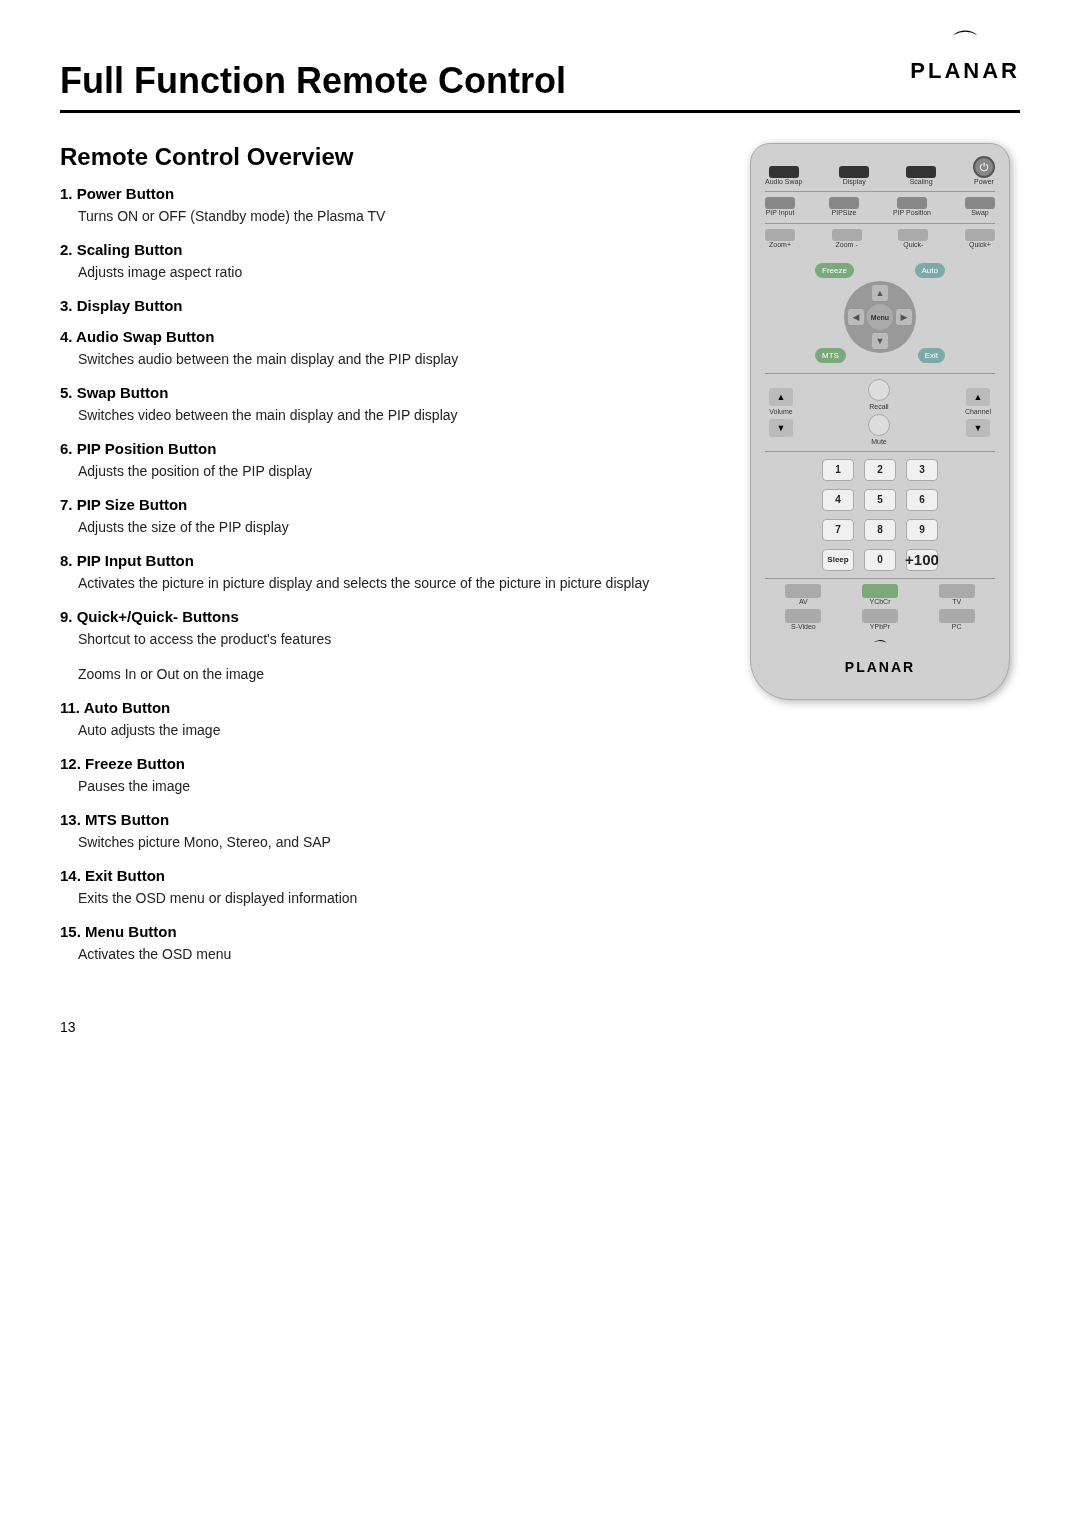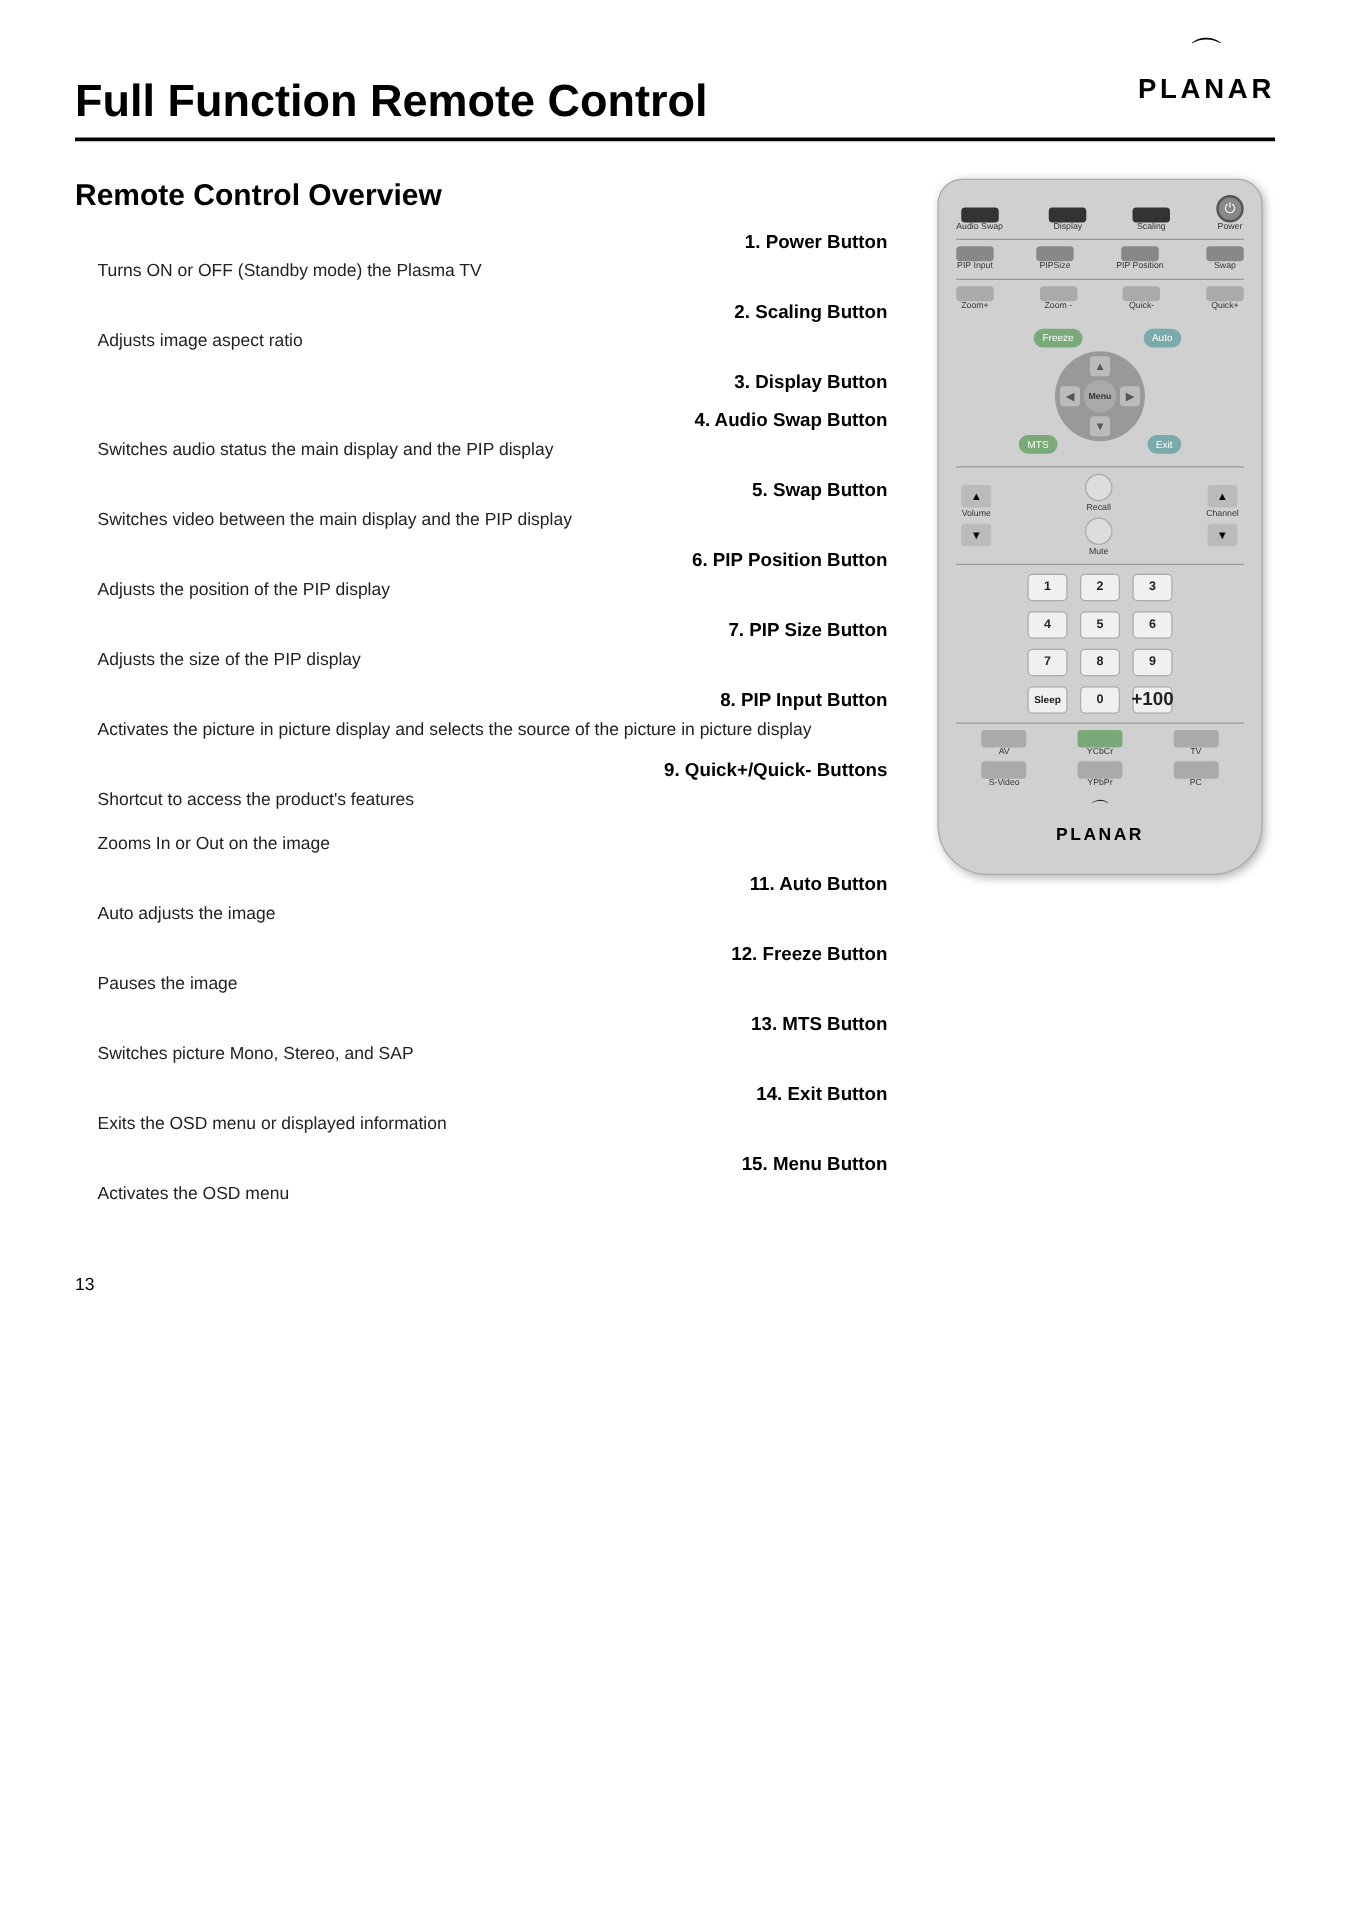--- a/index.html
+++ b/index.html
@@ -68,21 +68,20 @@
     }
 
     .item {
       margin-bottom: 14px;
     }
 
     .item-heading {
       font-size: 15px;
       font-weight: bold;
       margin-bottom: 4px;
-      text-align: right;
     }
 
     .item-desc {
       font-size: 14px;
       color: #222;
       margin-left: 18px;
       line-height: 1.5;
     }
 
     
@@ -207,21 +206,21 @@
         <div class="item-heading">2. Scaling Button</div>
         <div class="item-desc">Adjusts image aspect ratio</div>
       </div>
 
       <div class="item">
         <div class="item-heading">3. Display Button</div>
       </div>
 
       <div class="item">
         <div class="item-heading">4. Audio Swap Button</div>
-        <div class="item-desc">Switches audio status the main display and the PIP display</div>
+        <div class="item-desc">Switches audio between the main display and the PIP display</div>
       </div>
 
       <div class="item">
         <div class="item-heading">5. Swap Button</div>
         <div class="item-desc">Switches video between the main display and the PIP display</div>
       </div>
 
       <div class="item">
         <div class="item-heading">6. PIP Position Button</div>
         <div class="item-desc">Adjusts the position of the PIP display</div>
@@ -334,21 +333,21 @@
             </div>
             <div class="input-row-label">
               <div style="background:#aaa;border-radius:3px;width:30px;height:12px;"></div>
               <div class="remote-label">Quick+</div>
             </div>
           </div>
 
           <div class="nav-wrapper">
             <div style="position:relative; width:130px; height:100px;">
 
-              <div style="position:absolute;top:0;left:12px;background:#7aaa7a;color:#fff;border-radius:12px;font-size:8px;padding:3px 7px;">Freeze</div>
+              <div style="position:absolute;top:0;left:0;background:#7aaa7a;color:#fff;border-radius:12px;font-size:8px;padding:3px 7px;">Freeze</div>
 
               <div style="position:absolute;top:0;right:0;background:#7aaaaa;color:#fff;border-radius:12px;font-size:8px;padding:3px 7px;">Auto</div>
 
               <div style="position:absolute;top:18px;left:50%;transform:translateX(-50%);width:72px;height:72px;">
 
                 <div style="position:relative;width:72px;height:72px;border-radius:50%;background:#999;">
 
                   <div style="position:absolute;top:4px;left:50%;transform:translateX(-50%);width:16px;height:16px;background:#bbb;border-radius:3px;display:flex;align-items:center;justify-content:center;font-size:9px;color:#555;">▲</div>
 
                   <div style="position:absolute;bottom:4px;left:50%;transform:translateX(-50%);width:16px;height:16px;background:#bbb;border-radius:3px;display:flex;align-items:center;justify-content:center;font-size:9px;color:#555;">▼</div>

